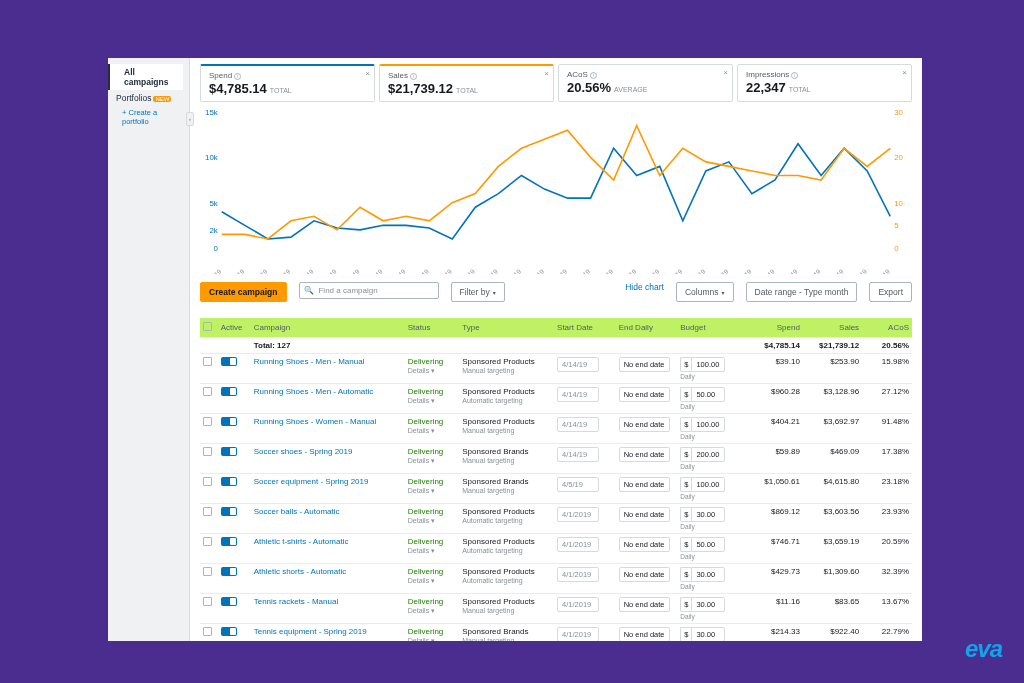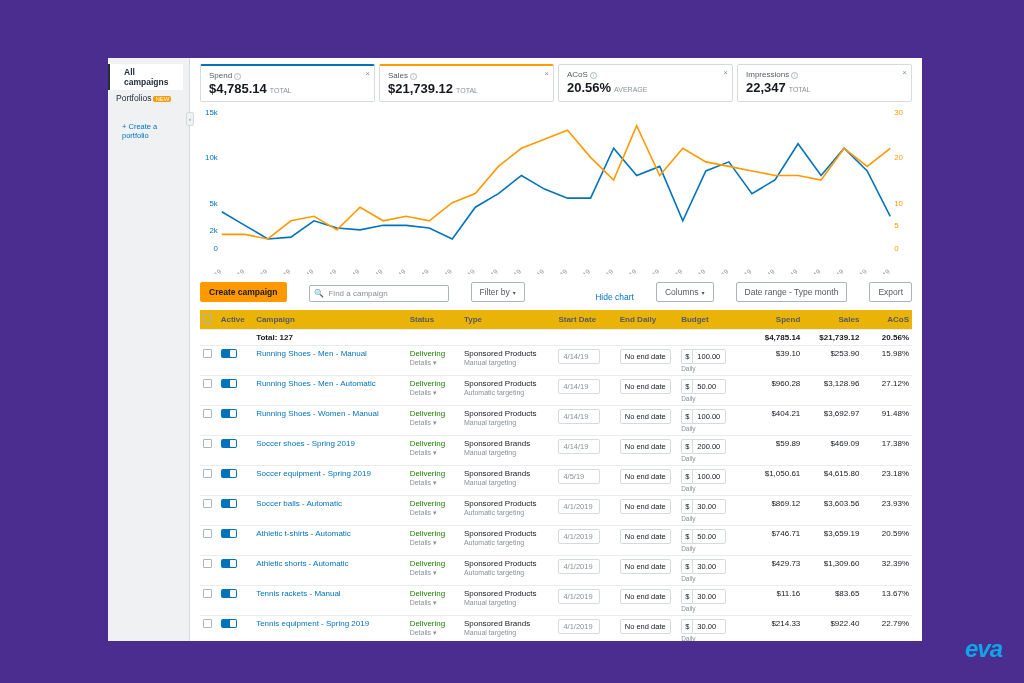--- a/index.html
+++ b/index.html
@@ -2,45 +2,45 @@
 <html><head>
 <meta charset="utf-8">
 <style>
 *{box-sizing:border-box;margin:0;padding:0;font-family:"Amazon Ember",Arial,sans-serif}
 body{background:#4a2d8f;width:1024px;height:683px;overflow:hidden}
 .frame{position:absolute;left:108px;top:58px;width:814px;height:583px;background:#fff;display:flex}
 .sidebar{width:82px;background:#f0f1f3;border-right:1px solid #d5dbdb;padding:6px 6px;font-size:8.5px}
 .sidebar .item{padding:3px 2px;color:#232f3e}
 .sidebar .item.selected{background:#fff;font-weight:bold;border-left:2px solid #232f3e;margin-left:-6px;padding-left:14px}
 .sidebar .new{background:#ff9900;color:#fff;font-size:6px;padding:0 2px;border-radius:2px;margin-left:2px}
-.sidebar .create{color:#0073bb;font-size:7.5px;padding-left:8px;margin-top:16px}
+.sidebar .create{color:#0073bb;font-size:7.5px;padding-left:8px;margin-top:2px}
 .collapse{position:absolute;left:78px;top:54px;width:8px;height:14px;background:#f0f1f3;border:1px solid #d5dbdb;border-radius:2px;font-size:6px;line-height:12px;text-align:center;color:#666}
 .main{flex:1;padding:6px 10px 0 10px;overflow:hidden}
 .metrics{display:flex;gap:4px;margin-bottom:6px}
 .metric{border:1px solid #d5dbdb;border-radius:2px;padding:5px 8px;flex:1;position:relative;background:#fff}
 .metric.sel{border-top:2px solid #0073bb}
 .metric.sel.orange{border-top-color:#ff9900}
 .metric .close{position:absolute;top:3px;right:4px;font-size:8px;color:#879196}
 .metric .label{font-size:8px;color:#545b64}
 .metric .info{display:inline-block;width:7px;height:7px;border:1px solid #aab7b8;border-radius:50%;font-size:5px;line-height:5px;text-align:center;color:#aab7b8;margin-left:2px}
 .metric .value{font-size:13px;font-weight:bold;color:#16191f;margin-top:1px}
 .metric .sub{font-size:7px;color:#879196;margin-left:3px;font-weight:normal}
 .add-metric{border:1px dashed #aab7b8;display:flex;align-items:center;justify-content:center;font-size:9px;color:#545b64;flex:1;border-radius:2px}
 .chart{height:166px;position:relative;margin-bottom:8px}
 .chart svg{width:100%;height:100%}
-.toolbar{display:flex;align-items:flex-end;gap:22px;margin-bottom:8px}
+.toolbar{display:flex;align-items:flex-start;gap:12px;margin-bottom:16px}
 .btn{font-size:8.5px;padding:4px 8px;border-radius:2px;border:1px solid #aab7b8;background:#fff;color:#545b64;cursor:pointer}
 .btn.primary{background:#ff9900;border-color:#ff9900;color:#16191f;font-weight:bold}
 .search{flex:0 0 140px;display:flex;align-items:center;border:1px solid #aab7b8;border-radius:2px;padding:3px 5px;font-size:8px;color:#879196}
 .search .mag{margin-right:4px}
 .spacer{flex:1}
 .link{color:#0073bb;font-size:8.5px;cursor:pointer}
 .caret{font-size:6px;margin-left:3px}
 table{width:100%;border-collapse:collapse;font-size:8px}
-th{text-align:left;padding:4px 3px;font-weight:bold;color:#545b64;border-bottom:1px solid #eaeded;background:#eab308}
+th{text-align:left;padding:4px 3px;font-weight:normal;color:#545b64;border-bottom:1px solid #eaeded;background:#bef264}
 th.r,td.r{text-align:right}
 td{padding:3px 3px;border-bottom:1px solid #eaeded;vertical-align:top;color:#16191f}
 .cb{width:9px;height:9px;border:1px solid #aab7b8;border-radius:1px;display:inline-block}
 .toggle{display:inline-block;width:16px;height:9px;background:#0073bb;border-radius:2px;position:relative}
 .toggle::after{content:"";position:absolute;right:1px;top:1px;width:6px;height:7px;background:#fff;border-radius:1px}
 .clink{color:#0073bb}
 .deliv{color:#1d8102}
 .details{color:#879196;font-size:7px}
 .subt{color:#879196;font-size:7px}
 .datebox{border:1px solid #d5dbdb;border-radius:2px;padding:2px 4px;color:#879196;font-size:7.5px;display:inline-block;min-width:42px}

